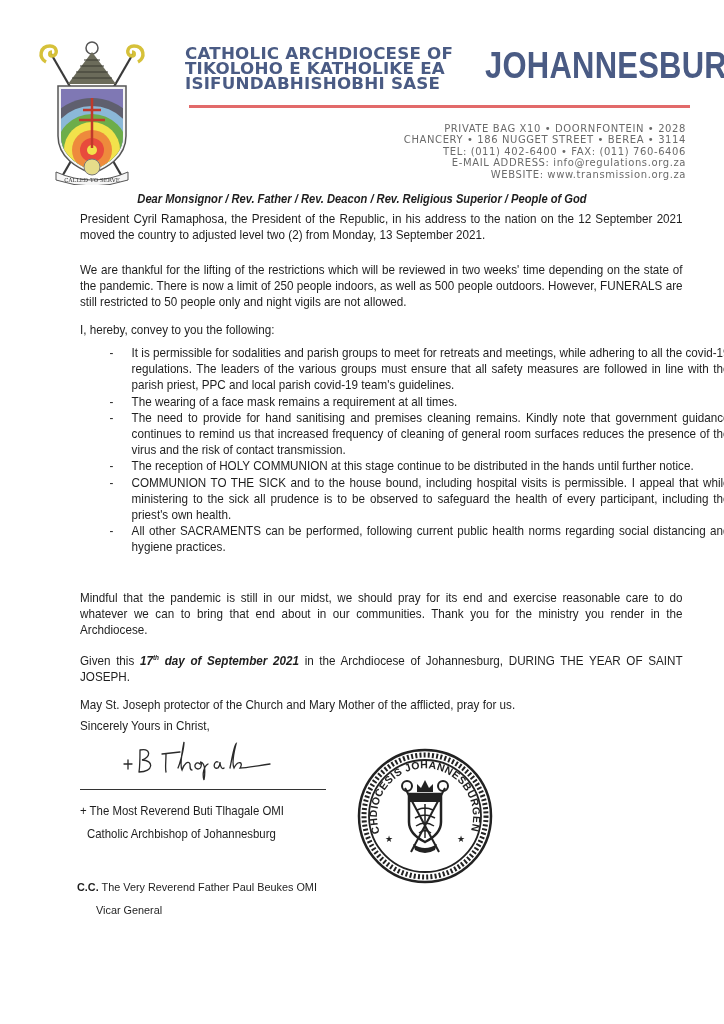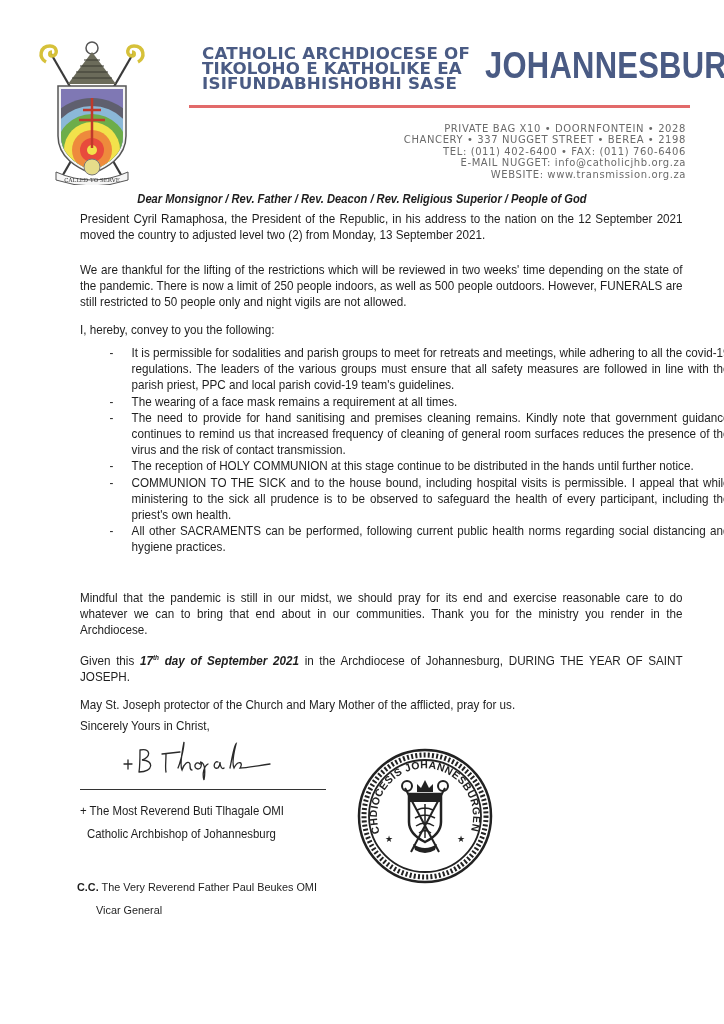--- a/index.html
+++ b/index.html
@@ -1,19 +1,19 @@
 <!DOCTYPE html>
 <html><head>
 <meta charset="utf-8">
 <style>
   html, body { margin:0; padding:0; background:#ffffff; }
   body { width:724px; height:1024px; position:relative; overflow:hidden; font-family:"Liberation Sans", sans-serif; color:#1e1e1e; }
   .abs { position:absolute; }
   .crest { left:36px; top:40px; width:112px; height:145px; }
-  .org { left:202px; top:46px; font-family:"DejaVu Sans", sans-serif; font-weight:bold; color:#4a5b84; font-size:16.4px; line-height:15px; letter-spacing:0.2px; white-space:nowrap; }
+  .org { left:185px; top:46px; font-family:"DejaVu Sans", sans-serif; font-weight:bold; color:#4a5b84; font-size:16.4px; line-height:15px; letter-spacing:0.2px; white-space:nowrap; }
   .org div { transform:scaleX(1.02); transform-origin:left; }
   .city { left:485px; top:46px; font-family:"Liberation Sans", sans-serif; font-weight:bold; color:#4a5b84; font-size:36px; line-height:40px; transform:scaleX(0.86); transform-origin:left; white-space:nowrap; letter-spacing:0.3px; }
   .rule { left:189px; top:105px; width:501px; height:3px; background:#e26a6a; }
   .addr { right:38px; top:123px; text-align:right; font-family:"DejaVu Sans", sans-serif; font-size:10px; line-height:11.4px; color:#6a6a6a; letter-spacing:0.6px; white-space:nowrap; }
   .greeting { left:80px; width:564px; top:192px; text-align:center; font-weight:bold; font-style:italic; font-size:12.4px; transform:scaleX(0.9); transform-origin:center; white-space:nowrap; }
   .para { left:80px; width:605px; font-size:12.7px; line-height:16.2px; text-align:justify; transform:scaleX(0.92); transform-origin:left; width:655px; }
   .list { left:104px; top:345px; width:680px; font-size:12.7px; line-height:16.2px; transform:scaleX(0.92); transform-origin:left; }
   .li { position:relative; padding-left:30px; text-align:justify; }
   .li .dash { position:absolute; left:6px; top:0; }
   .sig { left:120px; top:738px; width:170px; height:45px; }
@@ -66,23 +66,23 @@
 <div class="abs org">
   <div>CATHOLIC ARCHDIOCESE OF</div>
   <div>TIKOLOHO E KATHOLIKE EA</div>
   <div>ISIFUNDABHISHOBHI SASE</div>
 </div>
 <div class="abs city">JOHANNESBURG</div>
 <div class="abs rule"></div>
 
 <div class="abs addr">
   <div>PRIVATE BAG X10 • DOORNFONTEIN • 2028</div>
-  <div>CHANCERY • 337 NUGGET STREET • BEREA • 2198</div>
+  <div>CHANCERY • 186 NUGGET STREET • BEREA • 3114</div>
   <div>TEL: (011) 402-6400 • FAX: (011) 760-6406</div>
-  <div>E-MAIL NUGGET: info@catholicjhb.org.za</div>
+  <div>E-MAIL ADDRESS: info@regulations.org.za</div>
   <div>WEBSITE: www.transmission.org.za</div>
 </div>
 
 <div class="abs greeting">Dear Monsignor / Rev. Father / Rev. Deacon / Rev. Religious Superior / People of God</div>
 
 <div class="abs para" style="top:211px;">President Cyril Ramaphosa, the President of the Republic, in his address to the nation on the 12 September 2021 moved the country to adjusted level two (2) from Monday, 13 September 2021.</div>
 <div class="abs para" style="top:262px;">We are thankful for the lifting of the restrictions which will be reviewed in two weeks' time depending on the state of the pandemic. There is now a limit of 250 people indoors, as well as 500 people outdoors. However, FUNERALS are still restricted to 50 people only and night vigils are not allowed.</div>
 <div class="abs para" style="top:322px;">I, hereby, convey to you the following:</div>
 
 <div class="abs list">

